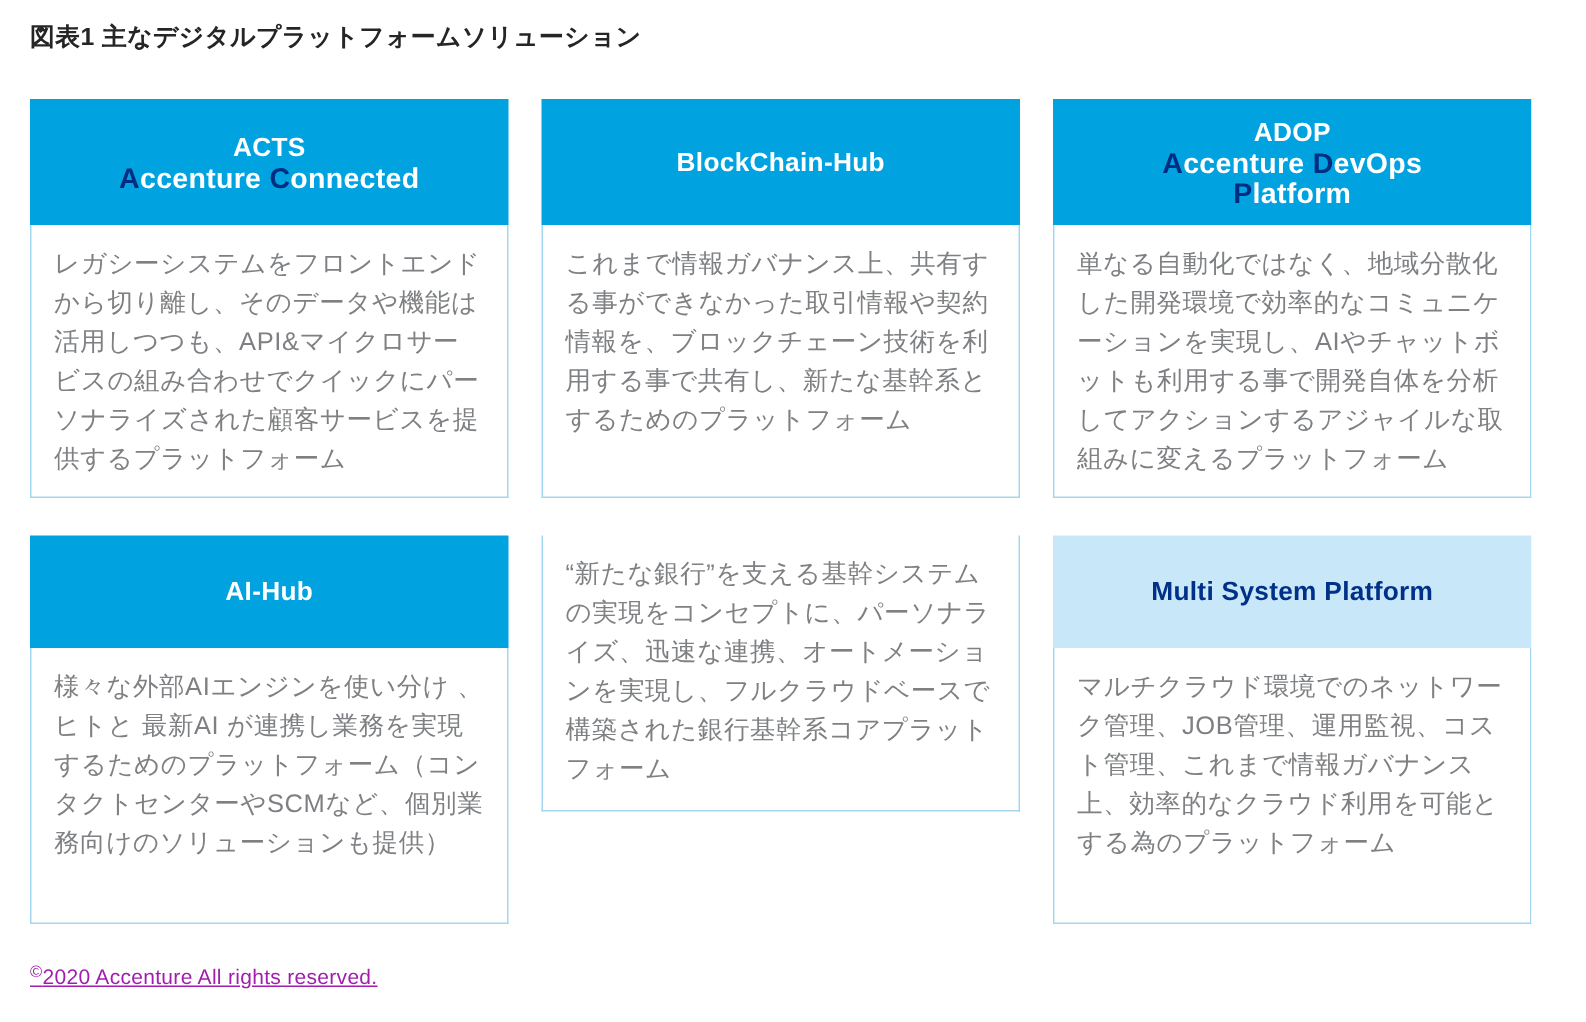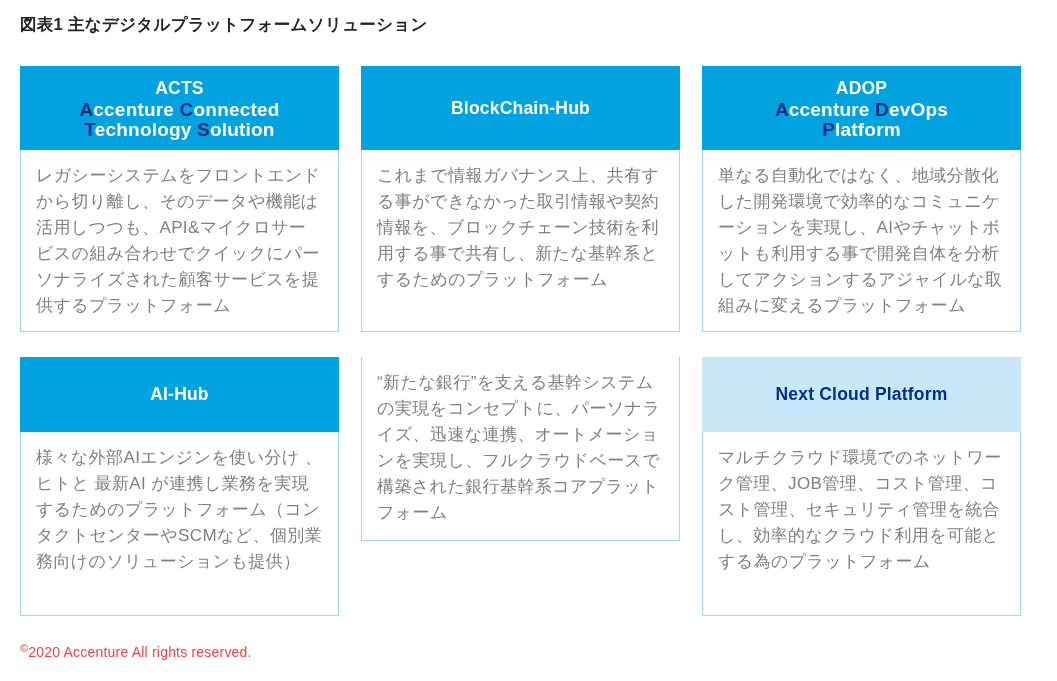--- a/index.html
+++ b/index.html
@@ -58,39 +58,39 @@
     font-size: 17px;
     line-height: 26px;
     letter-spacing: 0.4px;
     color: #7f8083;
   }
   .grid .card:nth-child(-n+3) .card-body { height: 182px; }
   .grid .card:nth-child(n+4) .card-body { height: 184px; }
   .footer {
     margin-top: 26px;
     font-size: 14px;
-    color: #ef4444;
+    color: #a21caf;
     letter-spacing: 0.2px;
+    text-decoration: underline;
   }
   .copy-symbol {
     font-size: 11px;
     vertical-align: 5px;
   }
 </style>
 </head>
 <body>
 
 <div class="page">
   <h1 class="title">図表1 主なデジタルプラットフォームソリューション</h1>
   <main class="grid">
   <section class="card card-cyan">
     <header class="card-header">
           <div class="hline hline-lg"><span>ACTS</span></div>
           <div class="hline hline-md"><span class="accent">A</span><span>ccenture </span><span class="accent">C</span><span>onnected</span></div>
-          <div class="hline hline-md"><span class="accent">T</span><span>echnology </span><span class="accent">S</span><span>olution</span></div>
         </header>
     <div class="card-body">レガシーシステムをフロントエンドから切り離し、そのデータや機能は活用しつつも、API&amp;マイクロサービスの組み合わせでクイックにパーソナライズされた顧客サービスを提供するプラットフォーム</div>
   </section>
 
   <section class="card card-cyan">
     <header class="card-header">
           <div class="hline hline-lg"><span>BlockChain-Hub</span></div>
         </header>
     <div class="card-body">これまで情報ガバナンス上、共有する事ができなかった取引情報や契約情報を、ブロックチェーン技術を利用する事で共有し、新たな基幹系とするためのプラットフォーム</div>
   </section>
@@ -110,19 +110,19 @@
         </header>
     <div class="card-body">様々な外部AIエンジンを使い分け 、ヒトと 最新AI が連携し業務を実現するためのプラットフォーム（コンタクトセンターやSCMなど、個別業務向けのソリューションも提供）</div>
   </section>
 
   <section class="card card-cyan">
     <div class="card-body">“新たな銀行”を支える基幹システムの実現をコンセプトに、パーソナライズ、迅速な連携、オートメーションを実現し、フルクラウドベースで構築された銀行基幹系コアプラットフォーム</div>
   </section>
 
   <section class="card card-light">
     <header class="card-header">
-          <div class="hline hline-lg"><span>Next Cloud Platform</span></div>
+          <div class="hline hline-lg"><span>Multi System Platform</span></div>
         </header>
-    <div class="card-body">マルチクラウド環境でのネットワーク管理、JOB管理、コスト管理、コスト管理、セキュリティ管理を統合し、効率的なクラウド利用を可能とする為のプラットフォーム</div>
+    <div class="card-body">マルチクラウド環境でのネットワーク管理、JOB管理、運用監視、コスト管理、これまで情報ガバナンス上、効率的なクラウド利用を可能とする為のプラットフォーム</div>
   </section>
 </main>
   <footer class="footer"><span class="copy-symbol">©</span><span>2020 Accenture All rights reserved.</span></footer>
 </div>
 
 </body></html>

